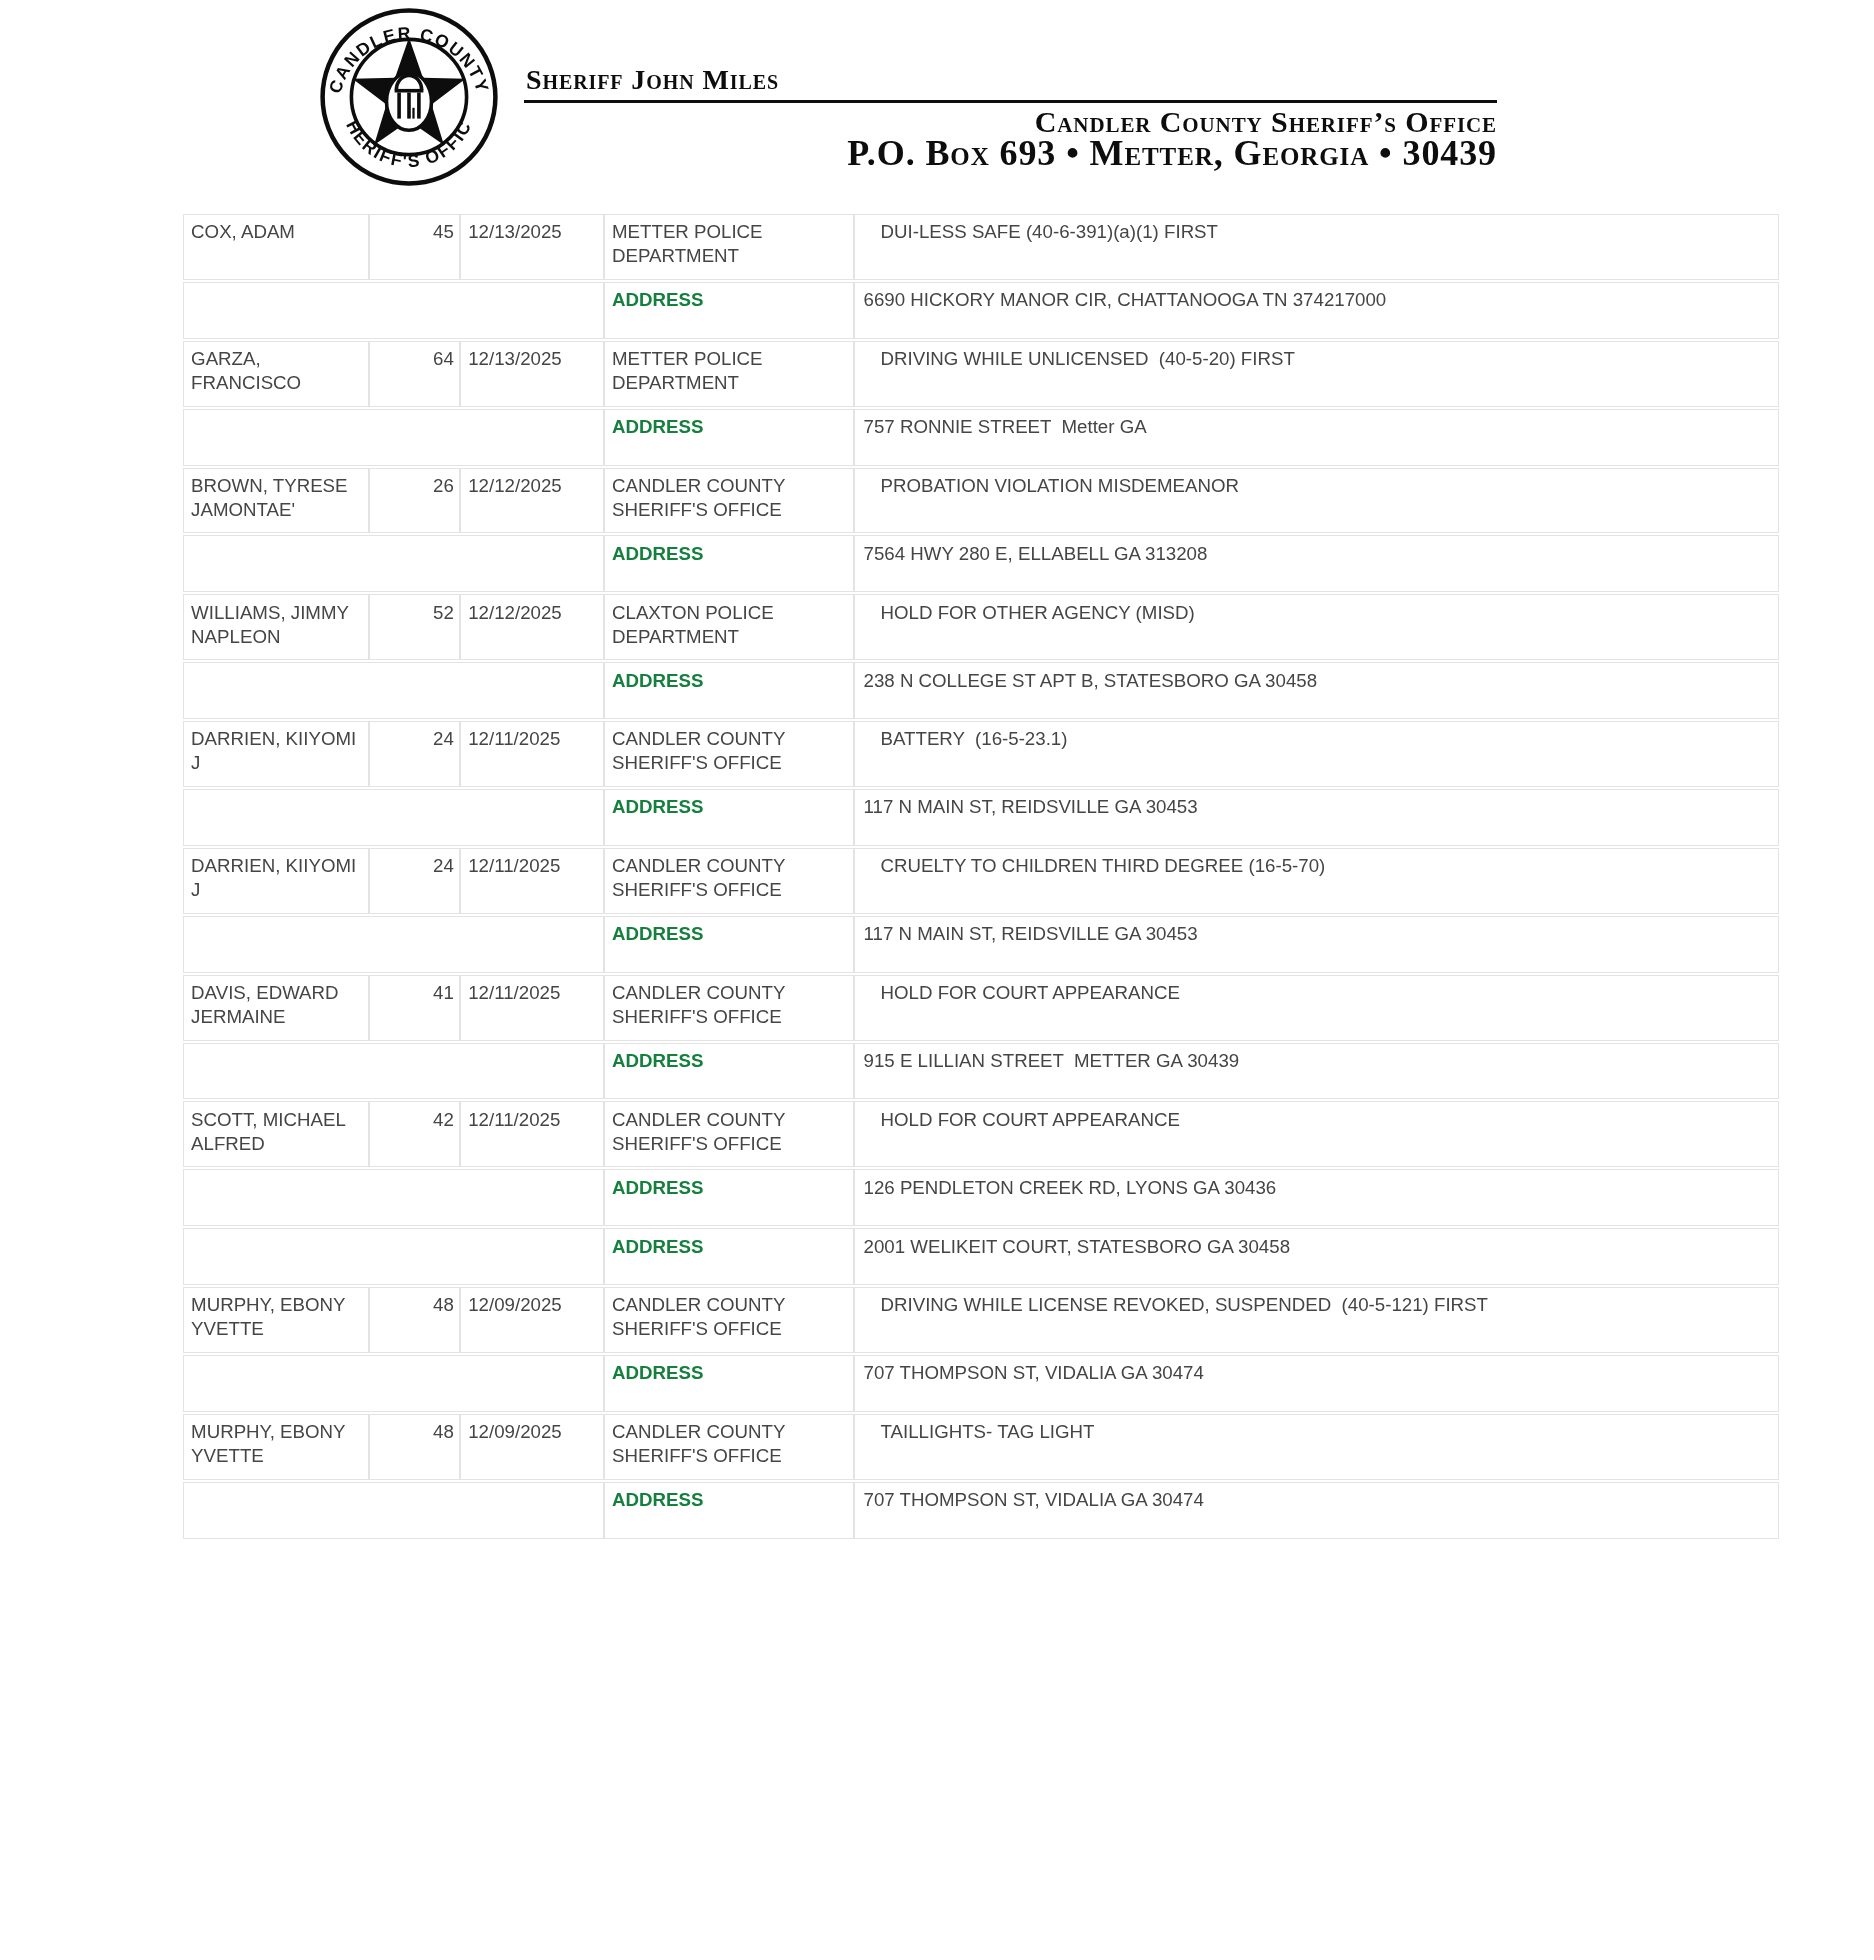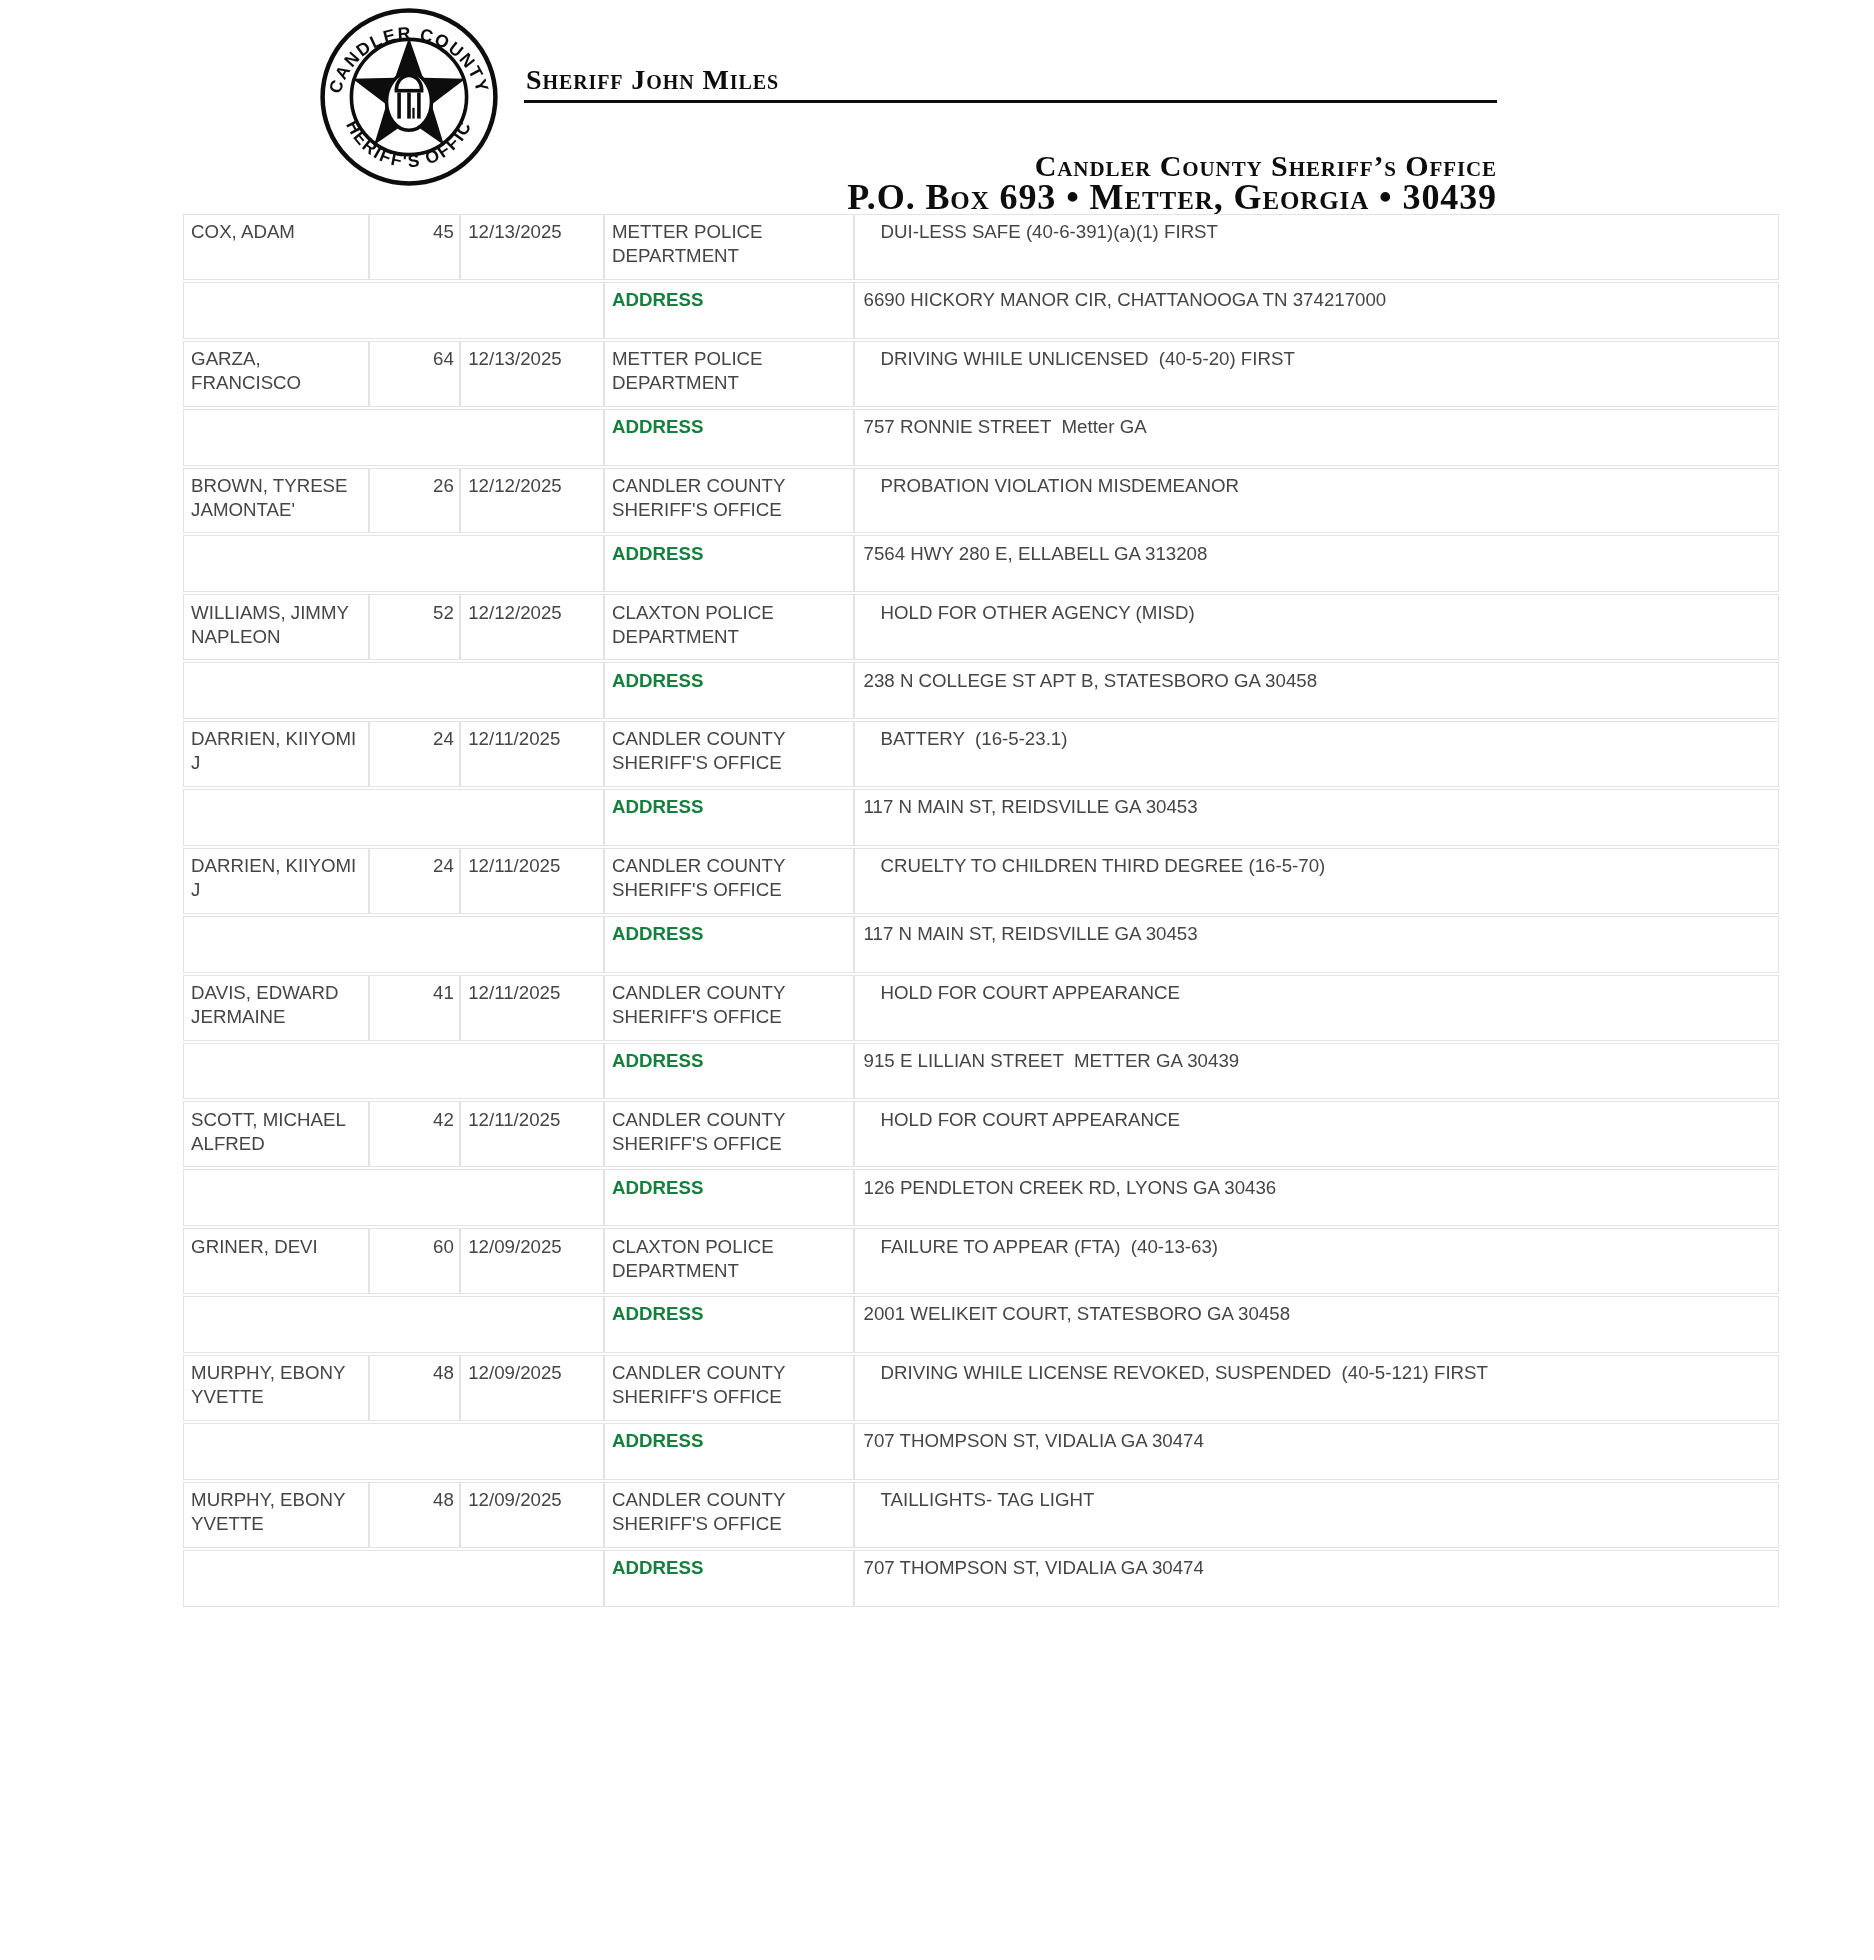--- a/index.html
+++ b/index.html
@@ -30,21 +30,20 @@
     background:#0d0d0d;
   }
   .office-block{
     position:absolute;left:524px;top:106px;width:973px;
     text-align:right;
     font-family:"Liberation Serif", serif;
     font-variant:small-caps;
     font-weight:bold;
     color:#0d0d0d;
     letter-spacing:0.9px;
-    margin-top:44px;
   }
   .office-name{font-size:30px;line-height:31px;}
   .office-address{font-size:36px;line-height:32px;}
 
   
   .table-wrap{position:absolute;left:183px;top:212px;width:1596px;}
   table.booking{
     width:100%;
     table-layout:fixed;
     border-collapse:separate;
@@ -211,27 +210,20 @@
             <td class="cell age-cell">42</td>
             <td class="cell date-cell">12/11/2025</td>
             <td class="cell agency-cell">CANDLER COUNTY SHERIFF'S OFFICE</td>
             <td class="cell charge-cell">HOLD FOR COURT APPEARANCE</td>
           </tr>
           <tr class="addr-row">
             <td class="cell empty-cell" colspan="3"></td>
             <td class="cell address-label-cell">ADDRESS</td>
             <td class="cell address-value-cell">126 PENDLETON CREEK RD, LYONS GA 30436</td>
           </tr>
-          <tr class="main-row">
-            <td class="cell name-cell">GRINER, DEVI</td>
-            <td class="cell age-cell">60</td>
-            <td class="cell date-cell">12/09/2025</td>
-            <td class="cell agency-cell">CLAXTON POLICE DEPARTMENT</td>
-            <td class="cell charge-cell">FAILURE TO APPEAR (FTA)  (40-13-63)</td>
-          </tr>
           <tr class="addr-row">
             <td class="cell empty-cell" colspan="3"></td>
             <td class="cell address-label-cell">ADDRESS</td>
             <td class="cell address-value-cell">2001 WELIKEIT COURT, STATESBORO GA 30458</td>
           </tr>
           <tr class="main-row">
             <td class="cell name-cell">MURPHY, EBONY YVETTE</td>
             <td class="cell age-cell">48</td>
             <td class="cell date-cell">12/09/2025</td>
             <td class="cell agency-cell">CANDLER COUNTY SHERIFF'S OFFICE</td>

